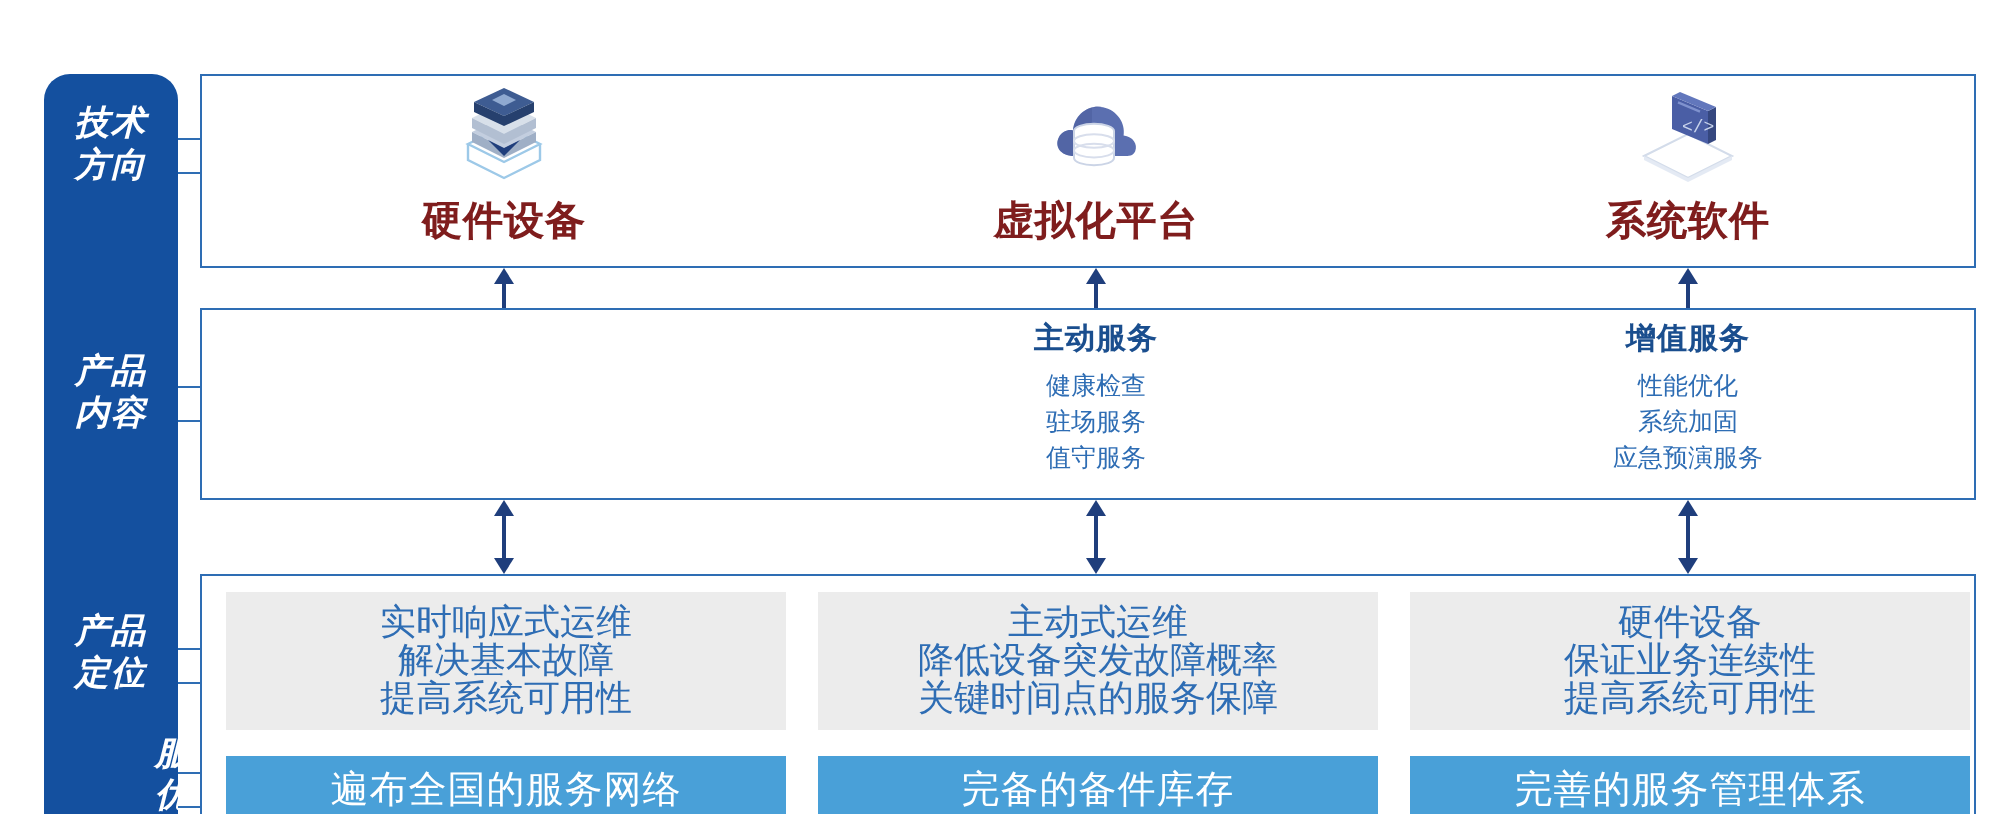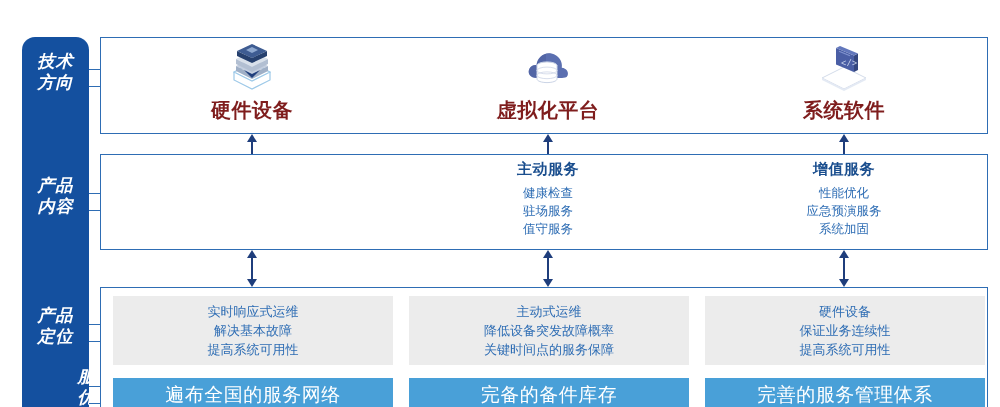--- a/index.html
+++ b/index.html
@@ -156,21 +156,21 @@
     background: #ECECEC;
     display: flex;
     flex-direction: column;
     align-items: center;
     justify-content: center;
   }
   #grey-card-0 { left: 113px; }
   #grey-card-1 { left: 409px; }
   #grey-card-2 { left: 705px; }
   .grey-line {
-    font-size: 13px;
+    font-size: 18px;
     color: #2E6DB4;
     line-height: 19px;
   }
 
   
   .blue-bar {
     position: absolute;
     top: 350px;
     width: 280px;
     height: 33px;
@@ -301,22 +301,22 @@
   <div class="content-col" id="content-col-1">
     <div class="content-title">主动服务</div>
     <div class="content-item">健康检查</div>
     <div class="content-item">驻场服务</div>
     <div class="content-item">值守服务</div>
   </div>
 
   <div class="content-col" id="content-col-2">
     <div class="content-title">增值服务</div>
     <div class="content-item">性能优化</div>
+    <div class="content-item">系统加固</div>
     <div class="content-item">应急预演服务</div>
-    <div class="content-item">系统加固</div>
   </div>
 
   <div class="arrow arrow-dbl" id="arrow-dbl-0">
     <div class="head-up"></div>
       <div class="shaft"></div>
       <div class="head-down"></div>
   </div>
   <div class="arrow arrow-dbl" id="arrow-dbl-1">
     <div class="head-up"></div>
       <div class="shaft"></div>

